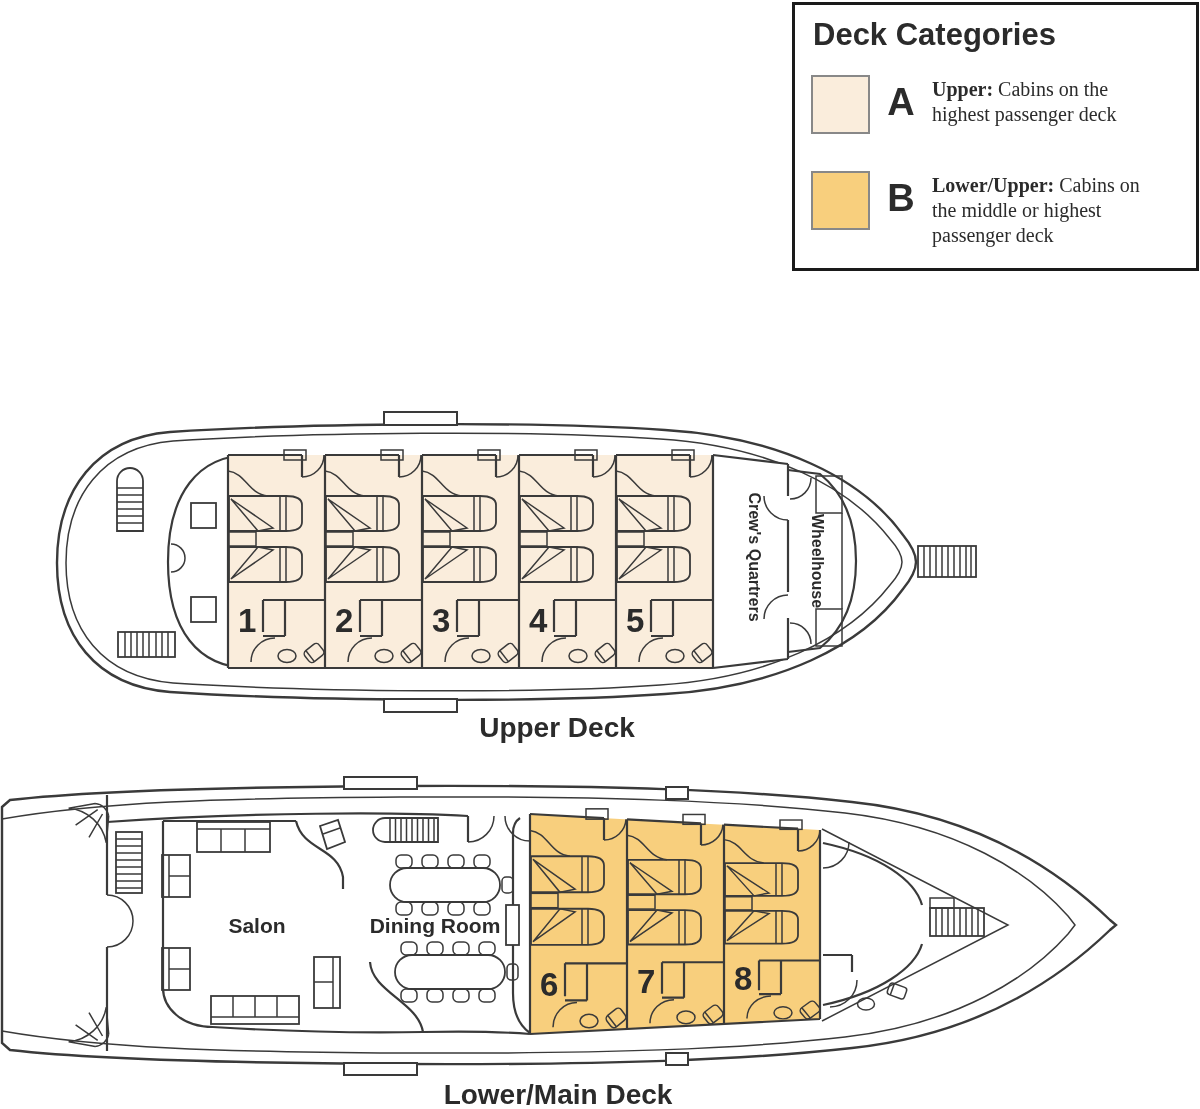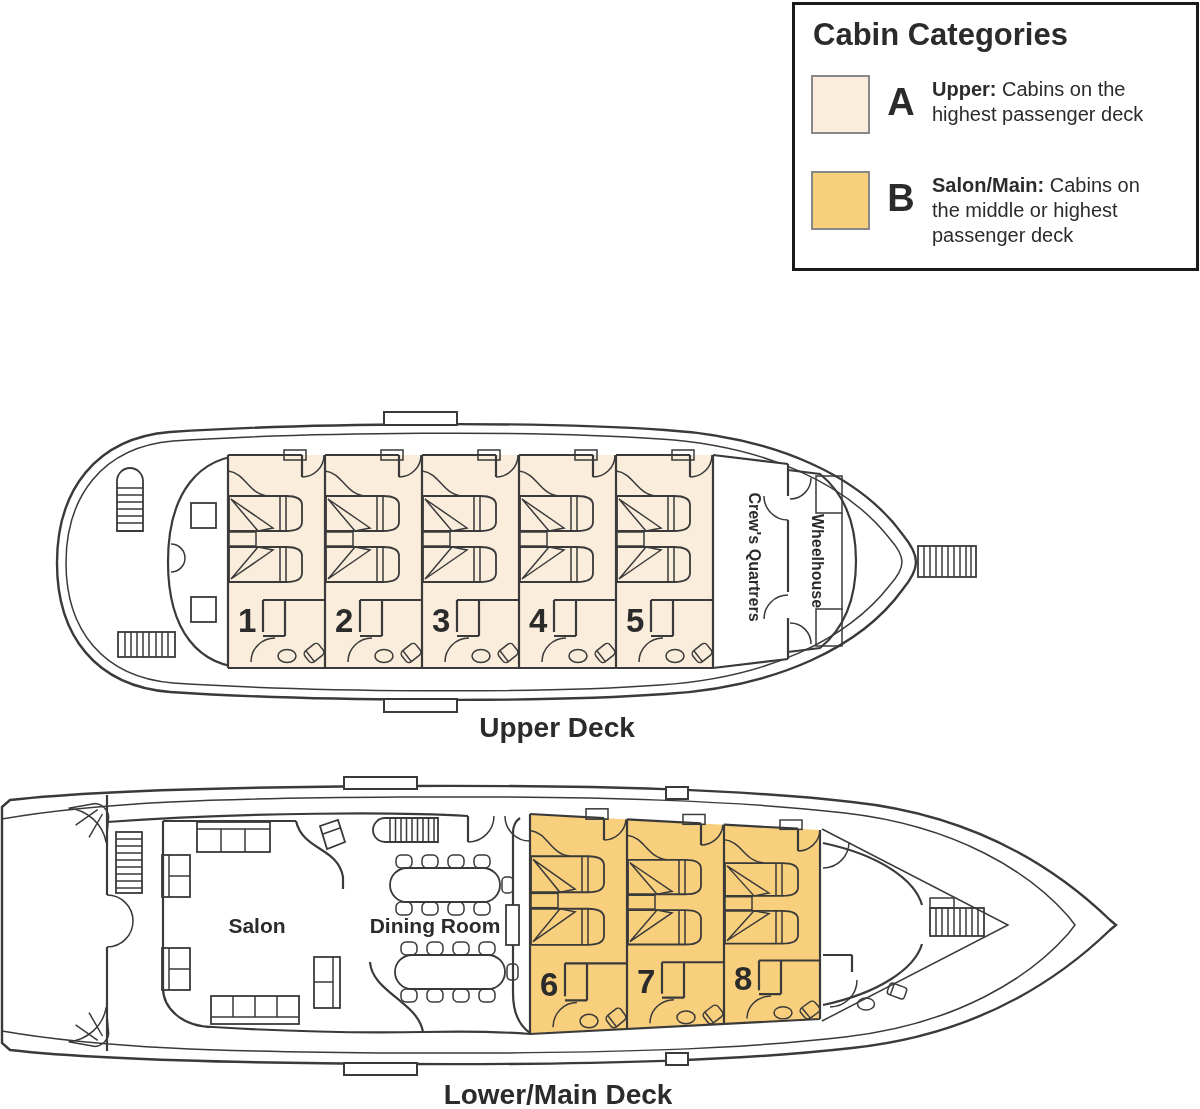--- a/index.html
+++ b/index.html
@@ -14,21 +14,21 @@
   .cabnum{font-size:33px;font-weight:700;fill:#2b2b2b;}
   .room{font-size:21px;font-weight:700;fill:#2b2b2b;text-anchor:middle;}
   .decklab{font-size:28px;font-weight:700;fill:#2b2b2b;text-anchor:middle;}
   .vlab{font-size:16px;font-weight:700;fill:#2b2b2b;text-anchor:middle;}
   
   #legend{position:absolute;left:792px;top:2px;width:401px;height:263px;border:3px solid #1a1a1a;background:#fff;}
   #legend .title{position:absolute;left:18px;top:12px;font-size:31px;font-weight:700;}
   .lrow{position:absolute;left:16px;display:flex;align-items:flex-start;}
   .swatch{width:55px;height:55px;border:2px solid #888;flex:none;}
   .lletter{width:62px;text-align:center;font-size:38px;font-weight:700;margin-top:6px;flex:none;}
-  .ltext{width:222px;font-size:20px;line-height:25px;margin-top:2px;}
+  .ltext{width:222px;font-size:20px;line-height:25px;margin-top:2px;font-family:Liberation Serif, serif;}
 </style>
 </head>
 <body>
 
 <svg id="plan" width="1200" height="1109" viewBox="0 0 1200 1109">
   <defs>
 
     <g id="cab-core">
       <rect x="56" y="-5" width="22" height="10" class="t" fill="#fff"></rect>
       <path class="t" d="M0,16 C18,18 20,39 40,41"></path>
@@ -245,24 +245,24 @@
         <rect x="930" y="908" width="54" height="28" class="f"></rect>
         <path class="t" d="M936,908 V936 M942,908 V936 M948,908 V936 M954,908 V936 M960,908 V936 M966,908 V936 M972,908 V936 M978,908 V936"></path>
       </g>
     </g>
 
     <text class="decklab" x="558" y="1104">Lower/Main Deck</text>
   </g>
 </svg>
 
 <div id="legend">
-  <div class="title">Cabin Categories</div>
+  <div class="title">Deck Categories</div>
   <div class="lrow" style="top:70px;">
     <div class="swatch" style="background: rgb(250, 237, 220);"></div>
     <div class="lletter">A</div>
     <div class="ltext"><b>Upper:</b> <span>Cabins on the highest passenger deck</span></div>
   </div>
   <div class="lrow" style="top:166px;">
     <div class="swatch" style="background: rgb(248, 207, 125);"></div>
     <div class="lletter">B</div>
-    <div class="ltext"><b>Salon/Main:</b> <span>Cabins on the middle or highest passenger deck</span></div>
+    <div class="ltext"><b>Lower/Upper:</b> <span>Cabins on the middle or highest passenger deck</span></div>
   </div>
 </div>
 
 </body></html>

